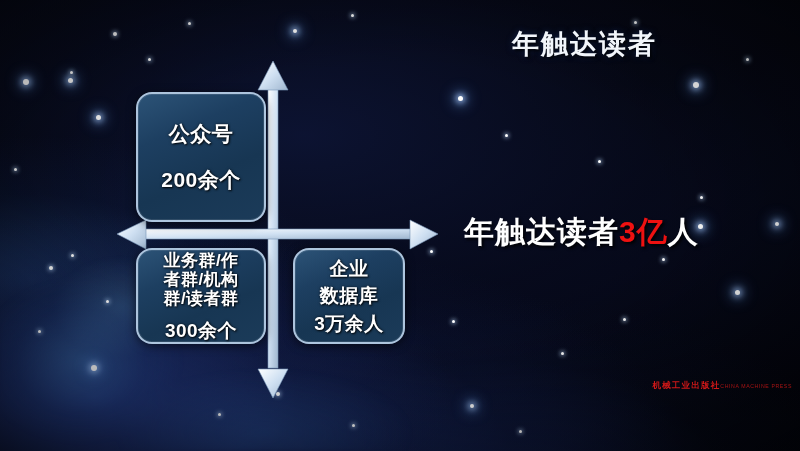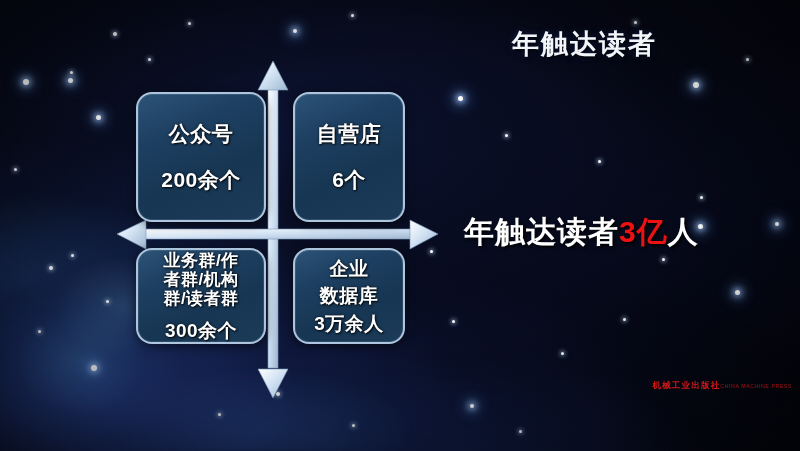--- a/index.html
+++ b/index.html
@@ -230,24 +230,20 @@
       <path d="M117,234 L146,220 L146,249 Z"></path>
       <path d="M438,234 L410,220 L410,249 Z"></path>
     </g>
   </svg>
 
   <div class="qbox" id="box-tl">
     <div class="line">公众号</div>
     <div class="line">200余个</div>
   </div>
 
-  <div class="qbox" id="box-tr">
-    <div class="line">自营店</div>
-    <div class="line">6个</div>
-  </div>
 
   <div class="qbox" id="box-bl">
     <div class="line">业务群/作</div>
     <div class="line">者群/机构</div>
     <div class="line">群/读者群</div>
     <div class="line count">300余个</div>
   </div>
 
   <div class="qbox" id="box-br">
     <div class="line">企业</div>

